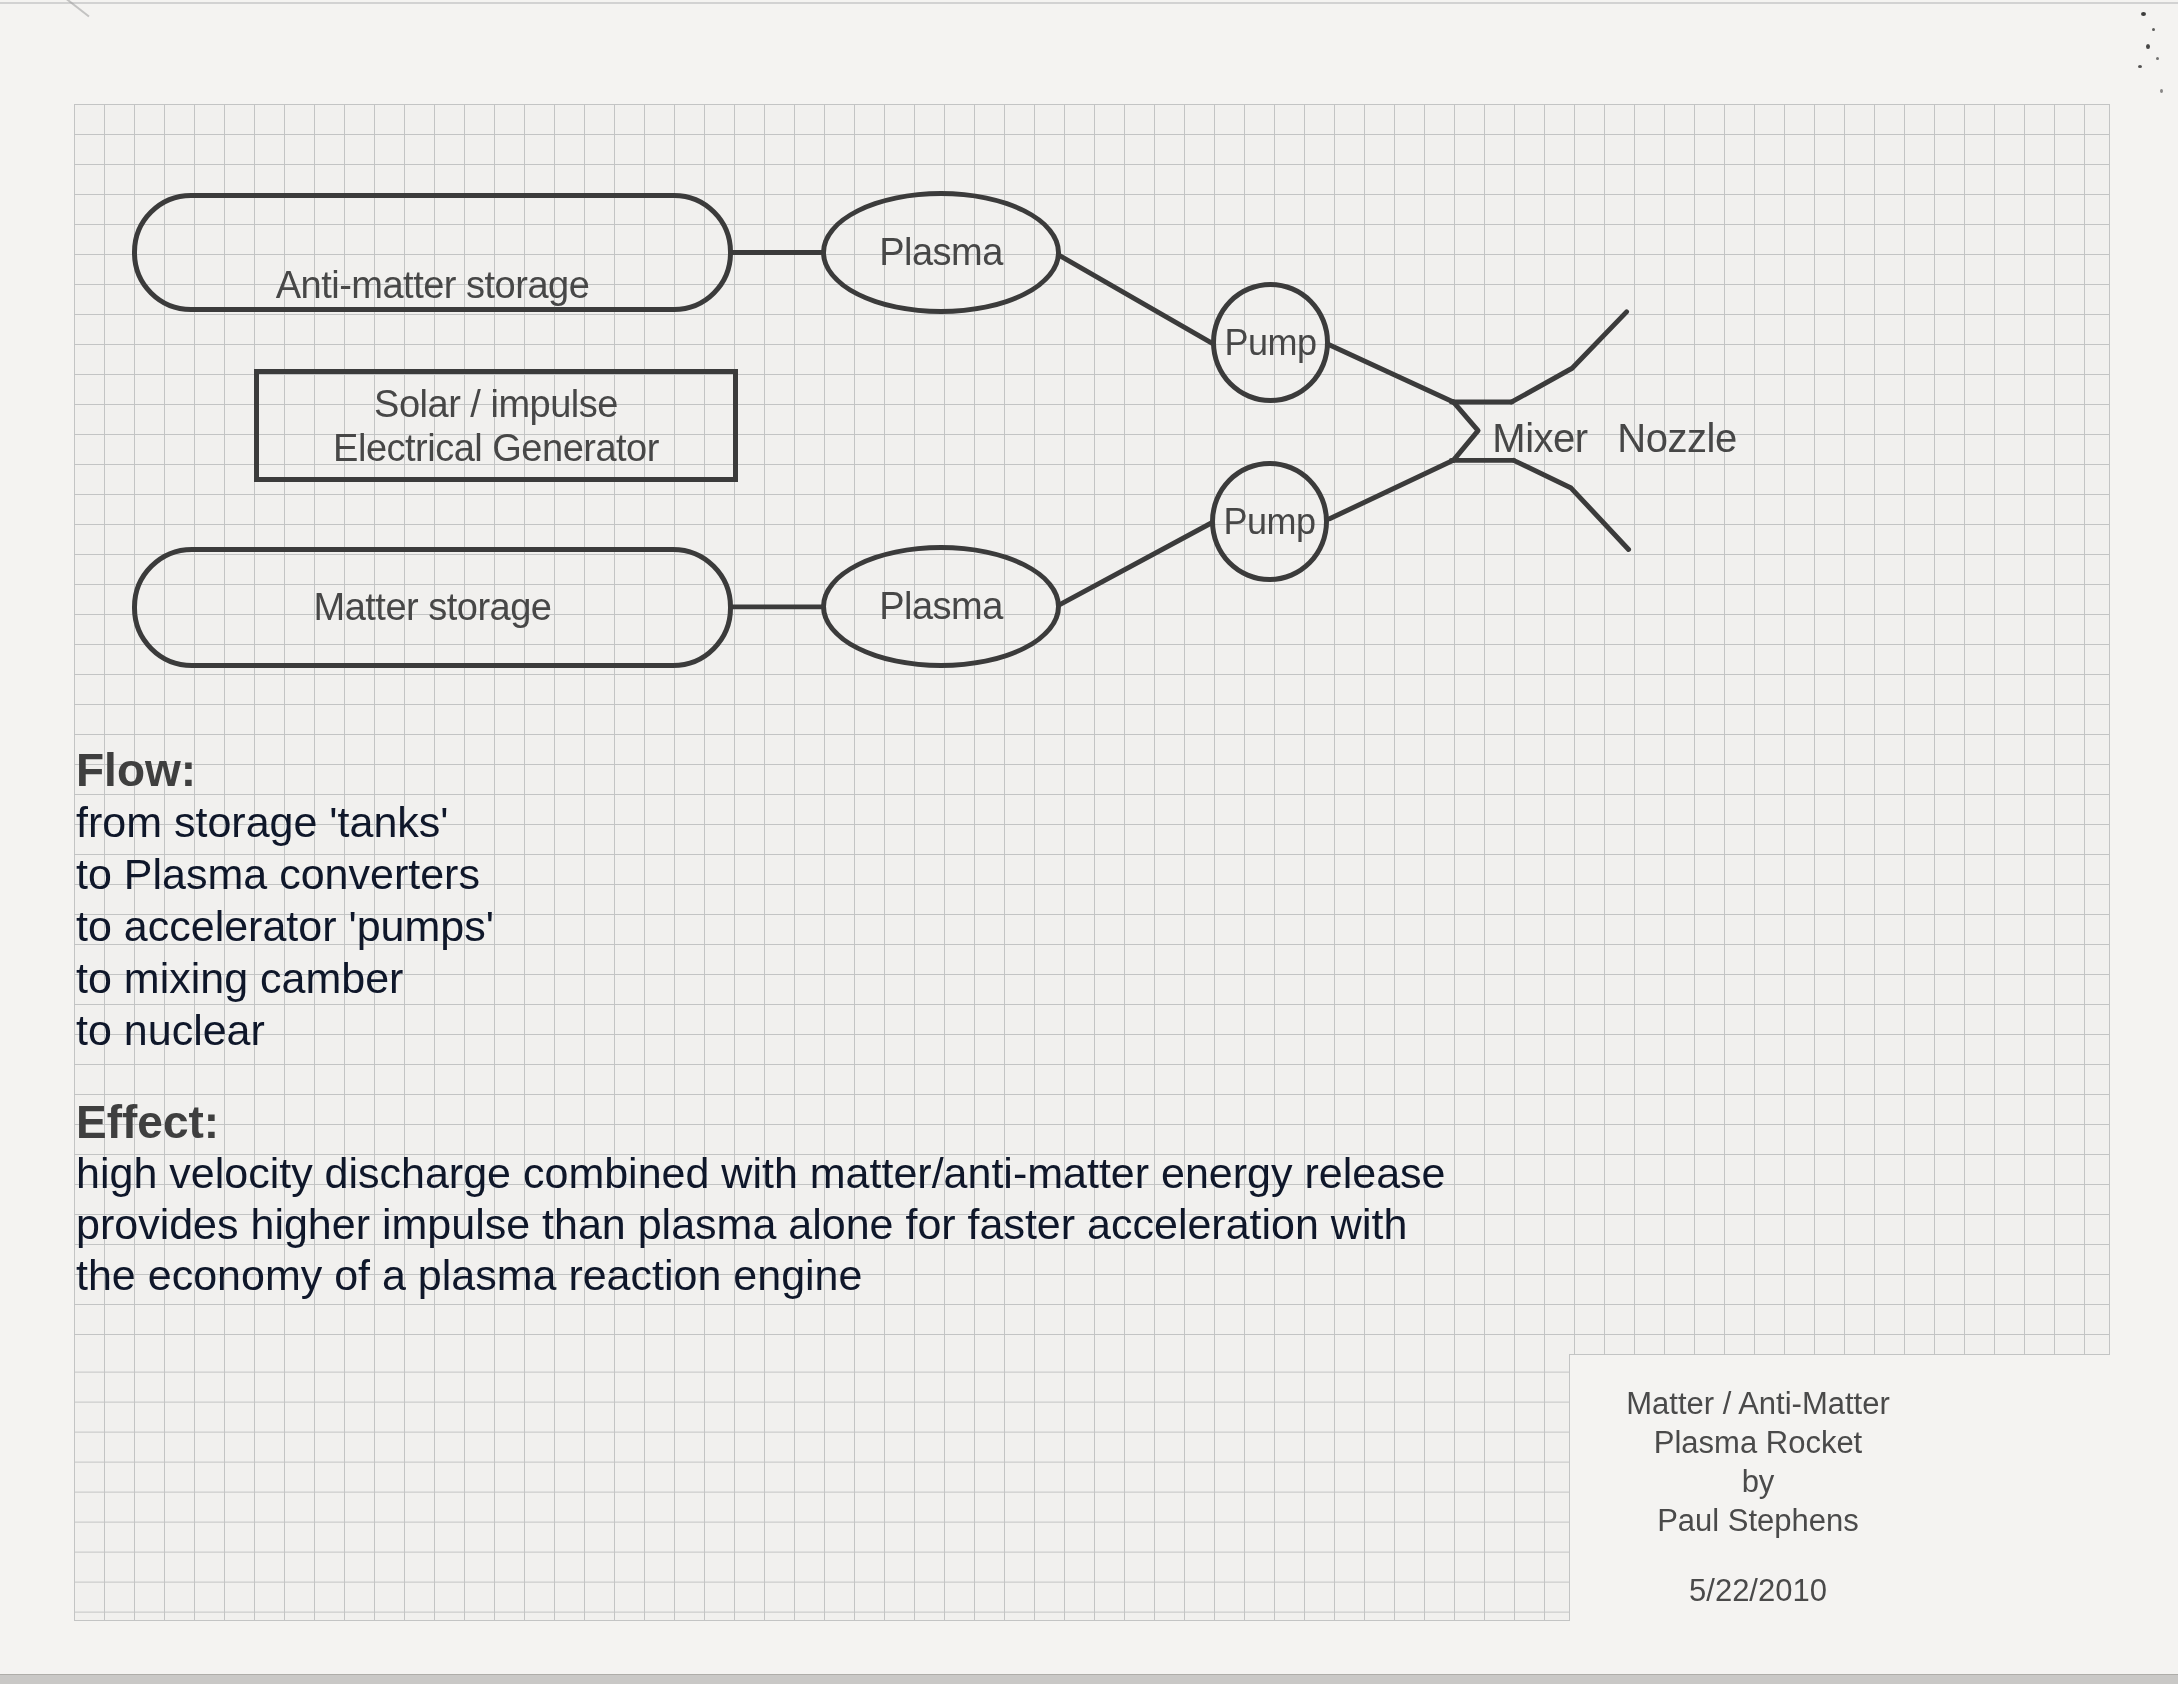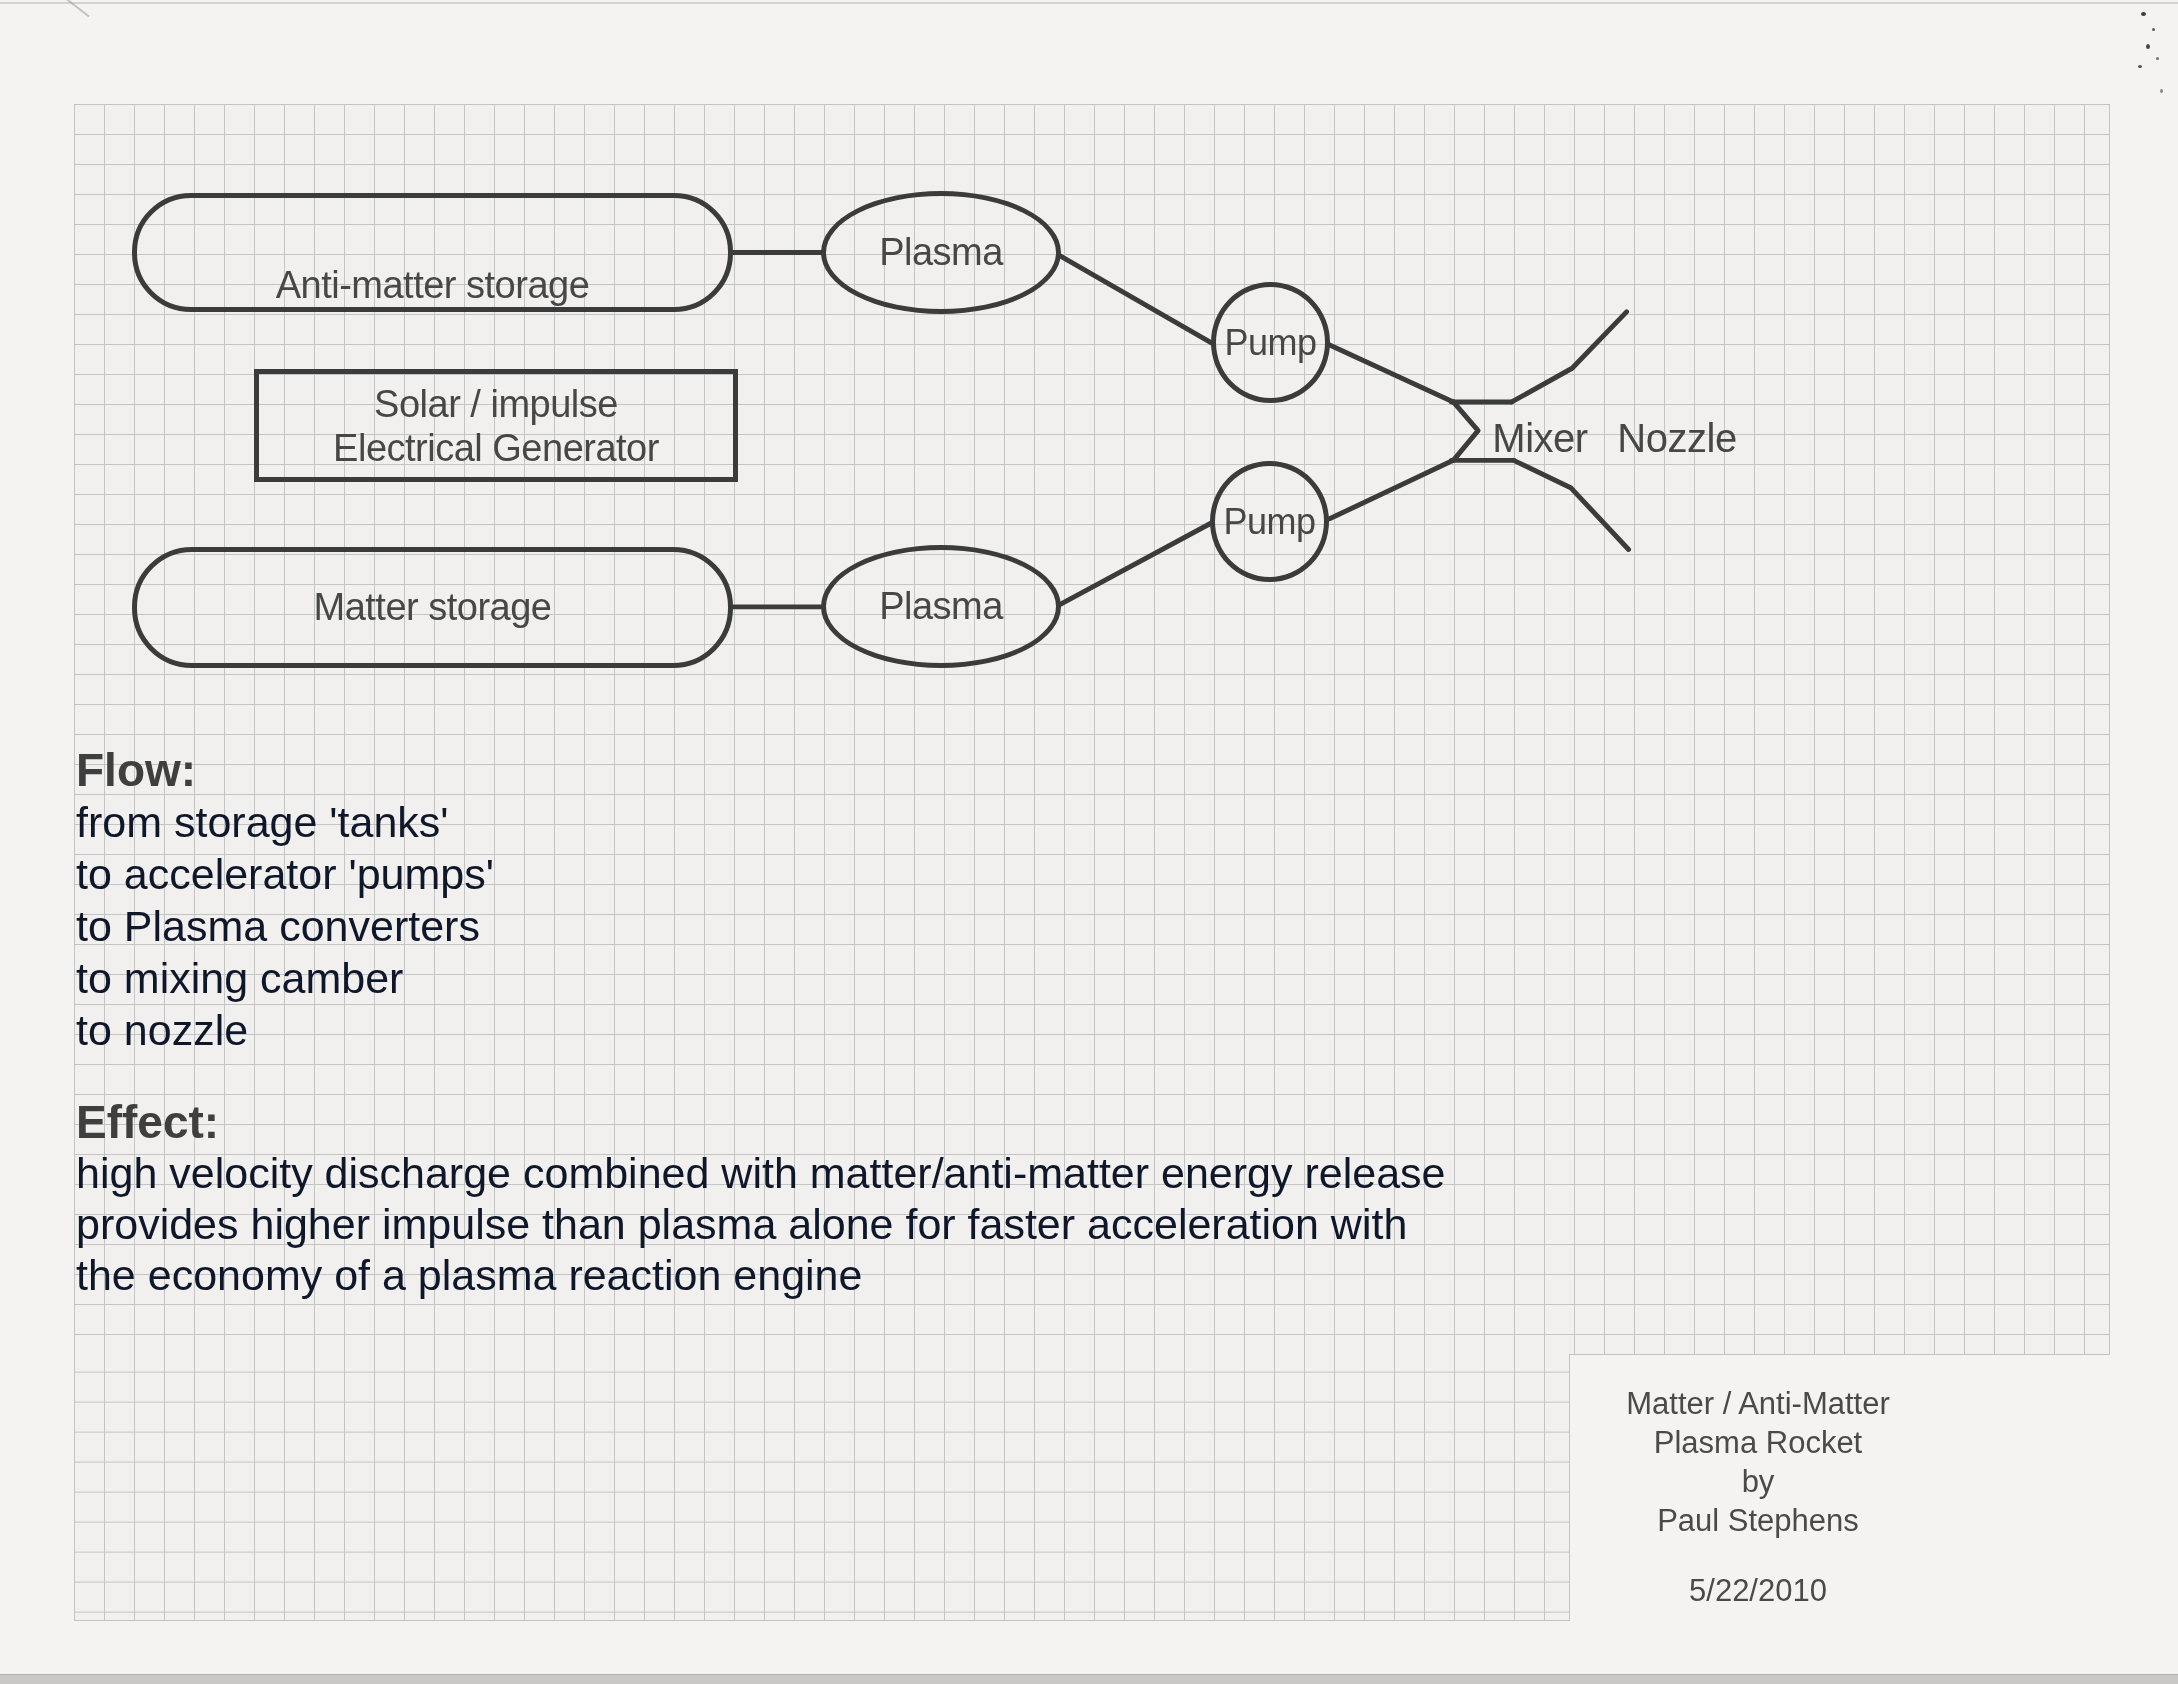--- a/index.html
+++ b/index.html
@@ -129,24 +129,24 @@
   <div class="node ellipse pump pump-bottom">
     <span>Pump</span>
   </div>
 
   <span class="floating-label lbl-mixer">Mixer</span>
   <span class="floating-label lbl-nozzle">Nozzle</span>
 
   <div class="textblock flow-block">
     <span class="hd">Flow:</span>
     <span class="ln">from storage 'tanks'</span>
+    <span class="ln">to Plasma converters</span>
     <span class="ln">to accelerator 'pumps'</span>
-    <span class="ln">to Plasma converters</span>
     <span class="ln">to mixing camber</span>
-    <span class="ln">to nozzle</span>
+    <span class="ln">to nuclear</span>
   </div>
 
   <div class="textblock effect-block">
     <span class="hd">Effect:</span>
     <span class="ln">high velocity discharge combined with matter/anti-matter energy release</span>
     <span class="ln">provides higher impulse than plasma alone for faster acceleration with</span>
     <span class="ln">the economy of a plasma reaction engine</span>
   </div>
 
   <div class="attribution">

